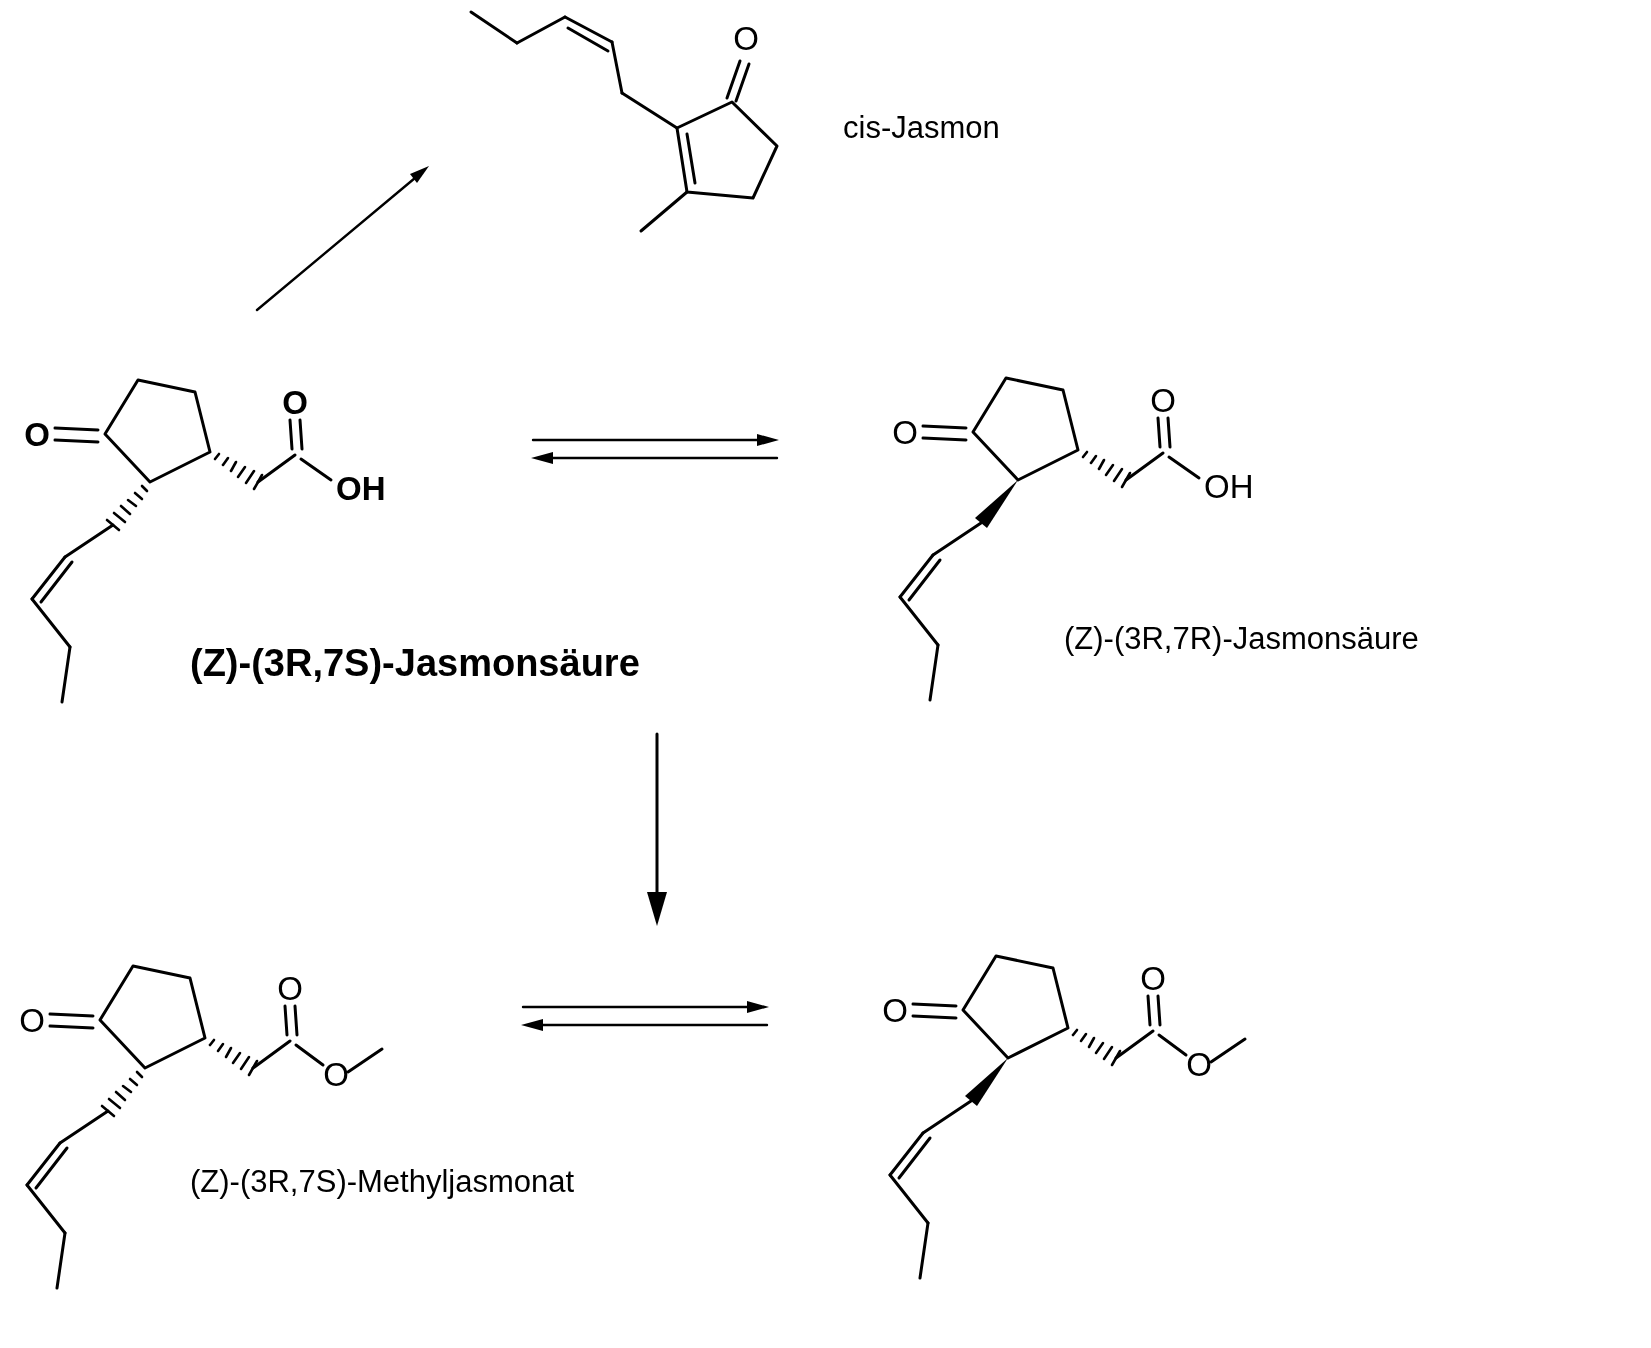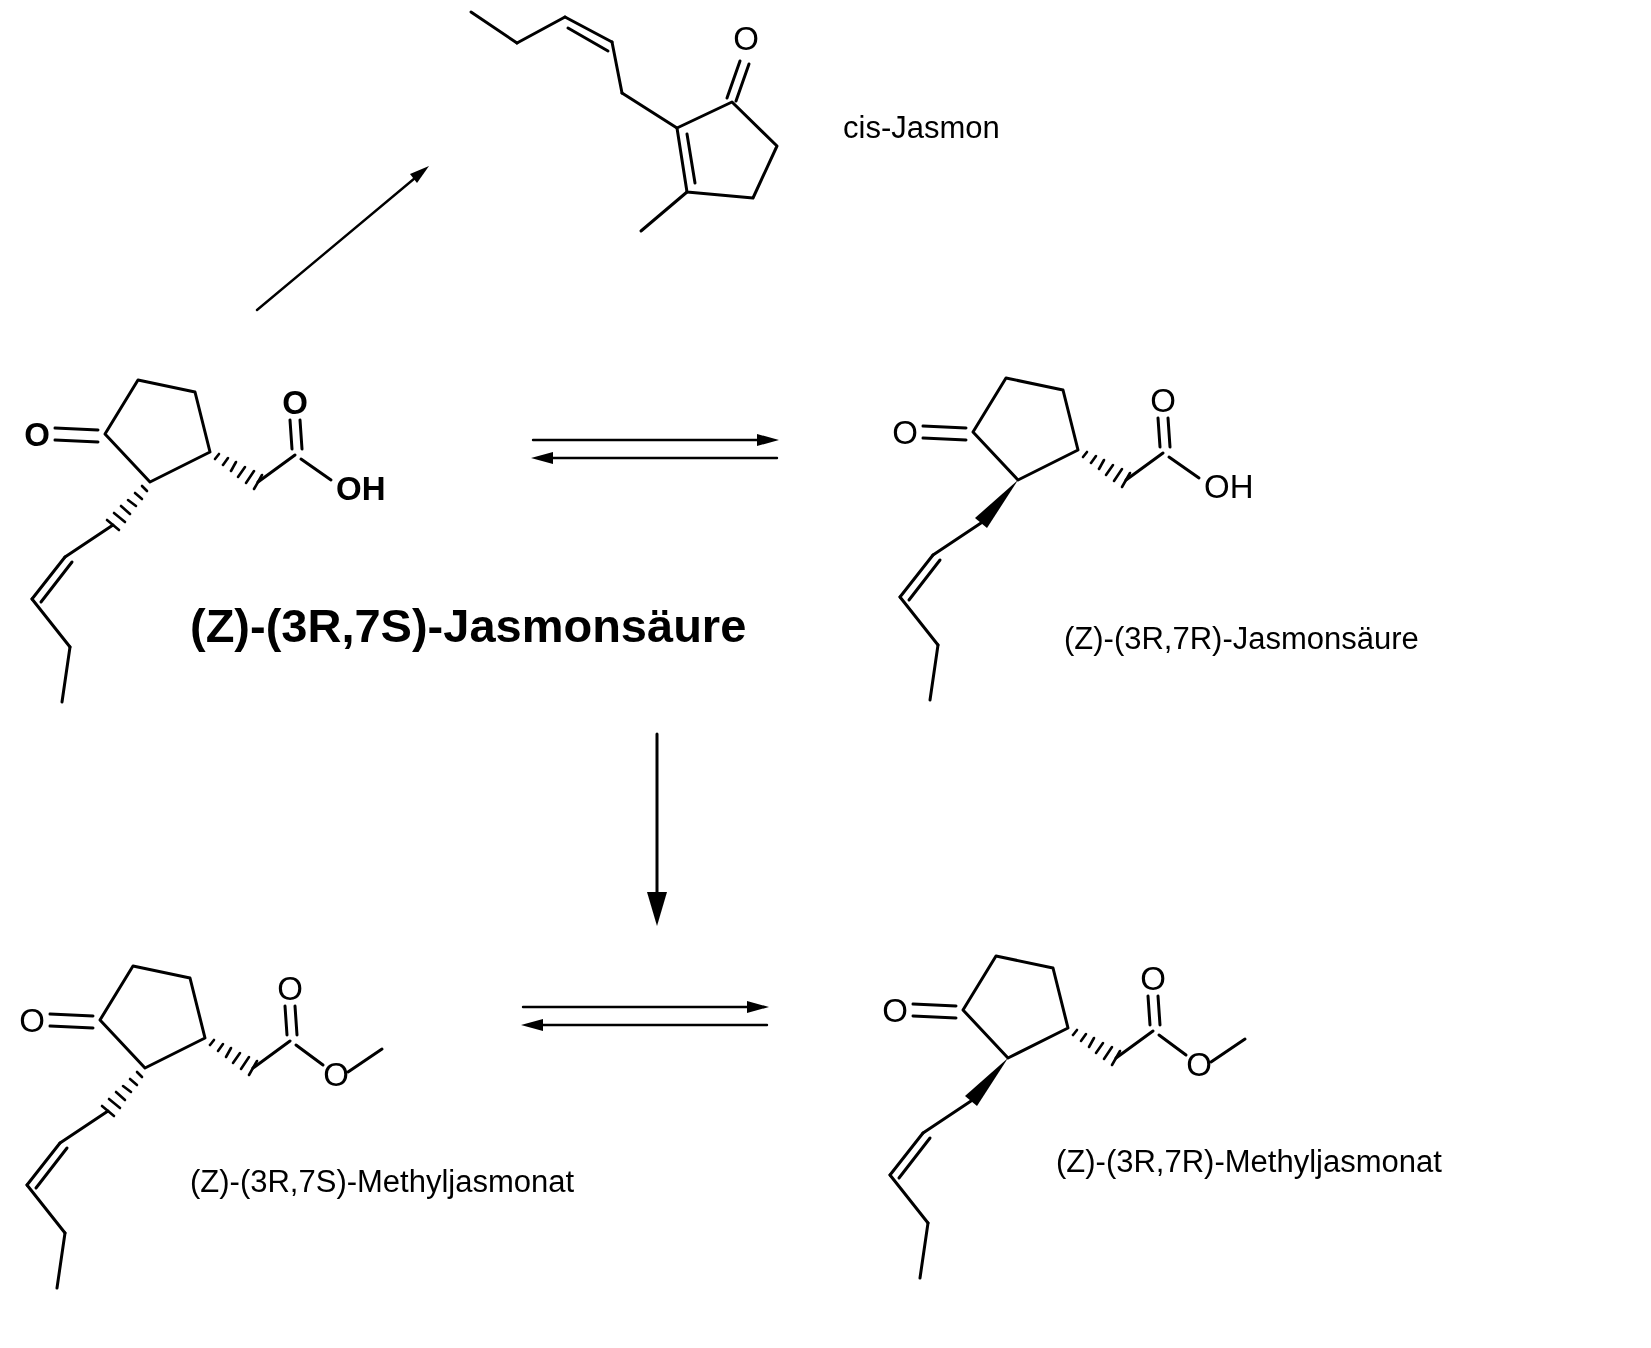--- a/index.html
+++ b/index.html
@@ -18,21 +18,21 @@
   svg .hashline{stroke:#000;stroke-width:2.6;fill:none;stroke-linecap:round;}
   svg .wedge{fill:#000;stroke:none;}
   svg .atom{font-family:"Liberation Sans",sans-serif;font-size:33px;fill:#000;font-weight:inherit;}
   .structure.emph{font-weight:700;}
   .caption{
     position:absolute;
     font-size:31px;
     white-space:nowrap;
     color:#000;
   }
-  .caption.bold{font-weight:700;font-size:47px;}
+  .caption.bold{font-weight:700;font-size:38px;margin-top:44px;}
 </style>
 </head>
 <body>
 
 <div class="scheme">
 
   <svg width="0" height="0" style="position:absolute" aria-hidden="true">
     <defs>
 
       <g id="jasmonate-core">
@@ -149,15 +149,14 @@
   <svg class="structure" style="left:868px;top:928px;" width="400" height="372" viewBox="0 0 400 372">
     <use href="#jasmonate-core"></use>
     <use href="#stereo-wedge-c7"></use>
     <use href="#ester-end"></use>
   </svg>
 
   <div class="caption" style="left:843px;top:110px;">cis-Jasmon</div>
   <div class="caption bold" style="left:190px;top:598px;">(Z)-(3R,7S)-Jasmonsäure</div>
   <div class="caption" style="left:1064px;top:621px;">(Z)-(3R,7R)-Jasmonsäure</div>
   <div class="caption" style="left:190px;top:1164px;">(Z)-(3R,7S)-Methyljasmonat</div>
-  <div class="caption" style="left:1056px;top:1144px;">(Z)-(3R,7R)-Methyljasmonat</div>
 
 </div>
 
 </body></html>

